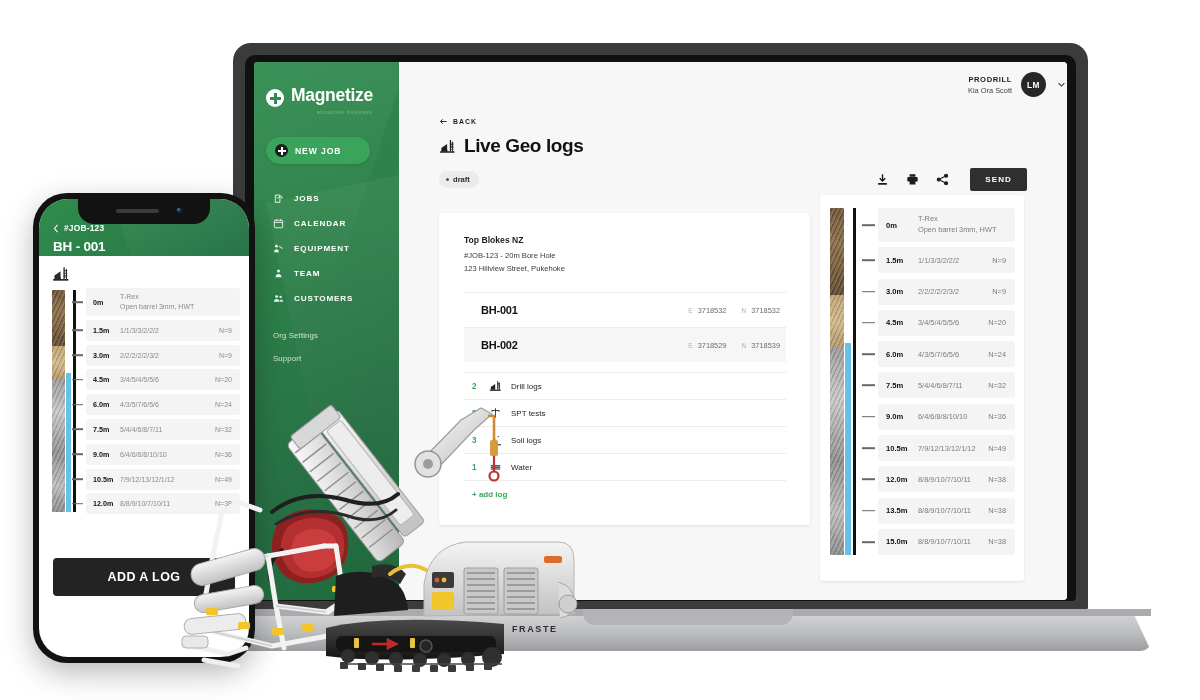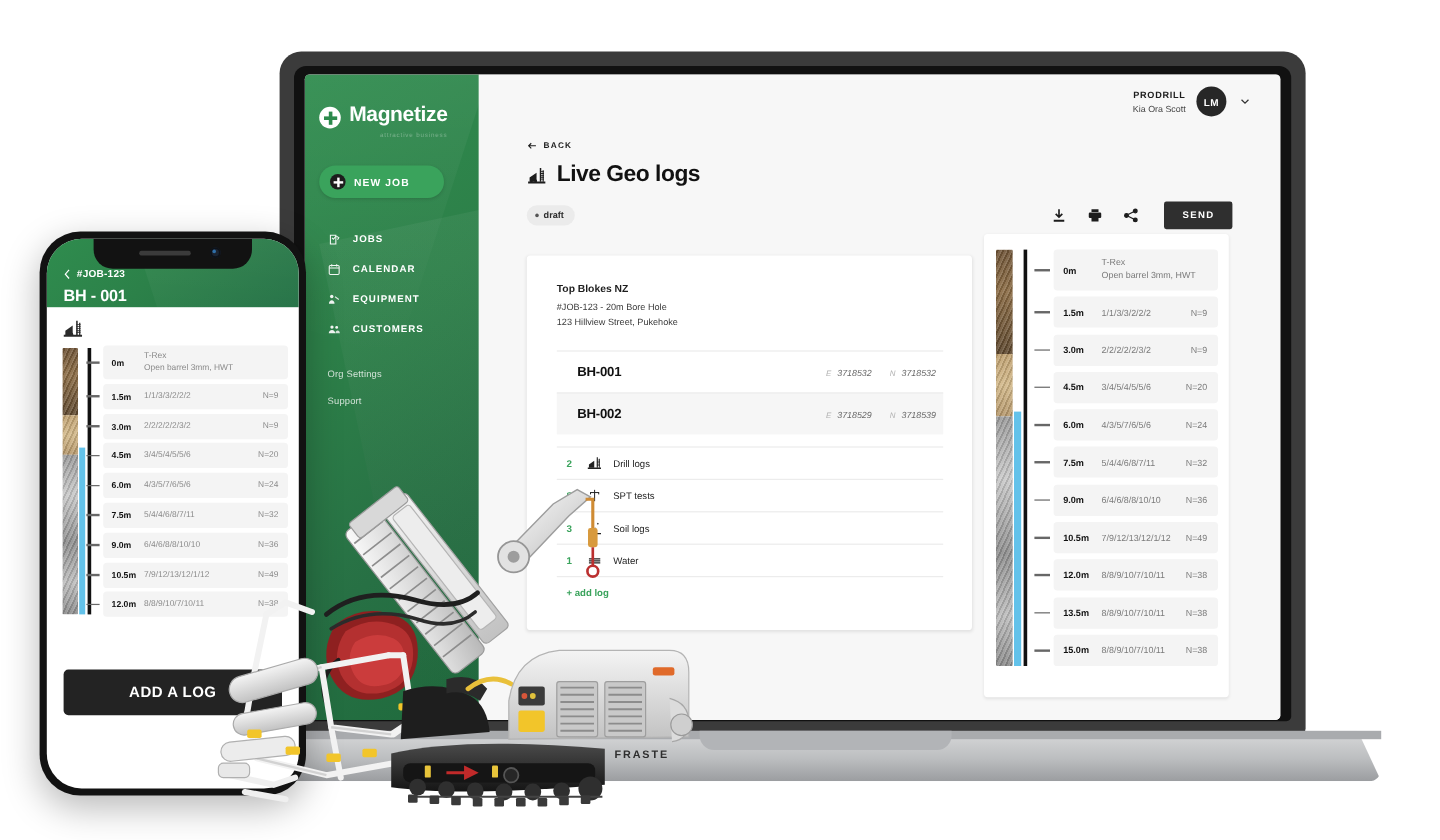--- a/index.html
+++ b/index.html
@@ -77,21 +77,21 @@
   .nav-ico svg{width:11px;height:11px;display:block;}
   .nav-lb { color:#fff; font-size:8.1px; font-weight:600; letter-spacing:.85px; margin-left:10px; }
 
   .subnav { position:relative; z-index:2; margin-top:13px; }
   .subnav-item { height:23px; padding-left:19px; display:flex; align-items:center; cursor:pointer; }
   .subnav-lb { color:rgba(255,255,255,.78); font-size:7.8px; letter-spacing:.15px; }
 
   
   .main { flex:1; position:relative; background:#f7f7f7; overflow:hidden; }
   .topbar { height:45px; display:flex; align-items:center; justify-content:flex-end;
-    padding-right:24px; }
+    }
   .user { display:flex; align-items:center; }
   .user-txt { text-align:right; margin-right:9px; }
   .user-org { font-size:7.6px; font-weight:700; letter-spacing:.6px; color:#1d1d1d; }
   .user-sub { font-size:7.4px; color:#444; margin-top:2px; }
   .avatar { width:25px; height:25px; border-radius:50%; background:#272727; color:#fff;
     font-size:8.3px; font-weight:700; display:flex; align-items:center; justify-content:center;
     letter-spacing:.4px; }
   .chev { margin-left:10px; color:#333; }
   .chev svg{width:11px;height:11px;display:block;}
 
@@ -121,21 +121,21 @@
     box-shadow:0 1px 3px rgba(0,0,0,.09); padding:22px 24px 26px 25px; }
   .co { font-size:8.6px; font-weight:700; color:#1d1d1d; }
   .co-l { font-size:7.6px; color:#3a3a3a; margin-top:6px; }
   .co-l2 { font-size:7.6px; color:#3a3a3a; margin-top:4px; }
 
   .bh-list { margin-top:19px; }
   .bh { display:flex; align-items:center; height:35px; border-top:1px solid #ececec;
     padding:0 6px 0 17px; cursor:pointer; }
   .bh.sel { background:#f6f6f6; }
   .bh-name { font-size:11px; font-weight:700; color:#111; letter-spacing:-.2px; }
-  .bh-coords { margin-left:auto; display:flex; gap:15px;font-style:italic; }
+  .bh-coords { margin-left:auto; display:flex; gap:15px; }
   .cpair { display:flex; align-items:baseline; }
   .cl { font-size:6.6px; color:#b0b0b0; margin-right:5px; }
   .cv { font-size:7.4px; color:#6a6a6a; }
 
   .log-list { margin-top:10px; }
   .log { display:flex; align-items:center; height:27px; border-top:1px solid #ececec;
     padding-left:8px; cursor:pointer; }
   .log-n { width:17px; font-size:8.2px; color:#3aa35c; font-weight:600; }
   .log-ico { width:13px; height:12px; flex:0 0 13px; margin-right:9px; color:#222; }
   .log-ico svg{width:13px;height:12px;display:block;}
@@ -275,20 +275,29 @@
                 <circle cx="5" cy="4.6" r="2.1"></circle>
                   <path d="M1.6 13.4c0-2.7 1.6-4.4 3.4-4.4s3.4 1.7 3.4 4.4z"></path>
                 <path d="M9.4 4.2l4.6 3.2-.8 1.2-4.6-3.2z" opacity=".9"></path>
               </svg>
               </span>
             <span class="nav-lb">EQUIPMENT</span>
           </div>
           <div class="nav-item">
             <span class="nav-ico">
               <svg viewBox="0 0 16 16" fill="#fff">
+                <circle cx="8" cy="4.4" r="2.3"></circle>
+                  <path d="M3.6 13.6c0-2.9 1.9-4.8 4.4-4.8s4.4 1.9 4.4 4.8z"></path>
+              </svg>
+              </span>
+            <span class="nav-lb">TEAM</span>
+          </div>
+          <div class="nav-item">
+            <span class="nav-ico">
+              <svg viewBox="0 0 16 16" fill="#fff">
                 <circle cx="5.3" cy="5.2" r="2"></circle>
                   <circle cx="11" cy="5.6" r="1.7"></circle>
                 <path d="M1.4 12.8c0-2.4 1.7-4 3.9-4s3.9 1.6 3.9 4z"></path>
                 <path d="M9.4 12.8c0-2 1.2-3.4 2.8-3.4s2.6 1.4 2.6 3.4z" opacity=".85"></path>
               </svg>
               </span>
             <span class="nav-lb">CUSTOMERS</span>
           </div>
         </div>
 

